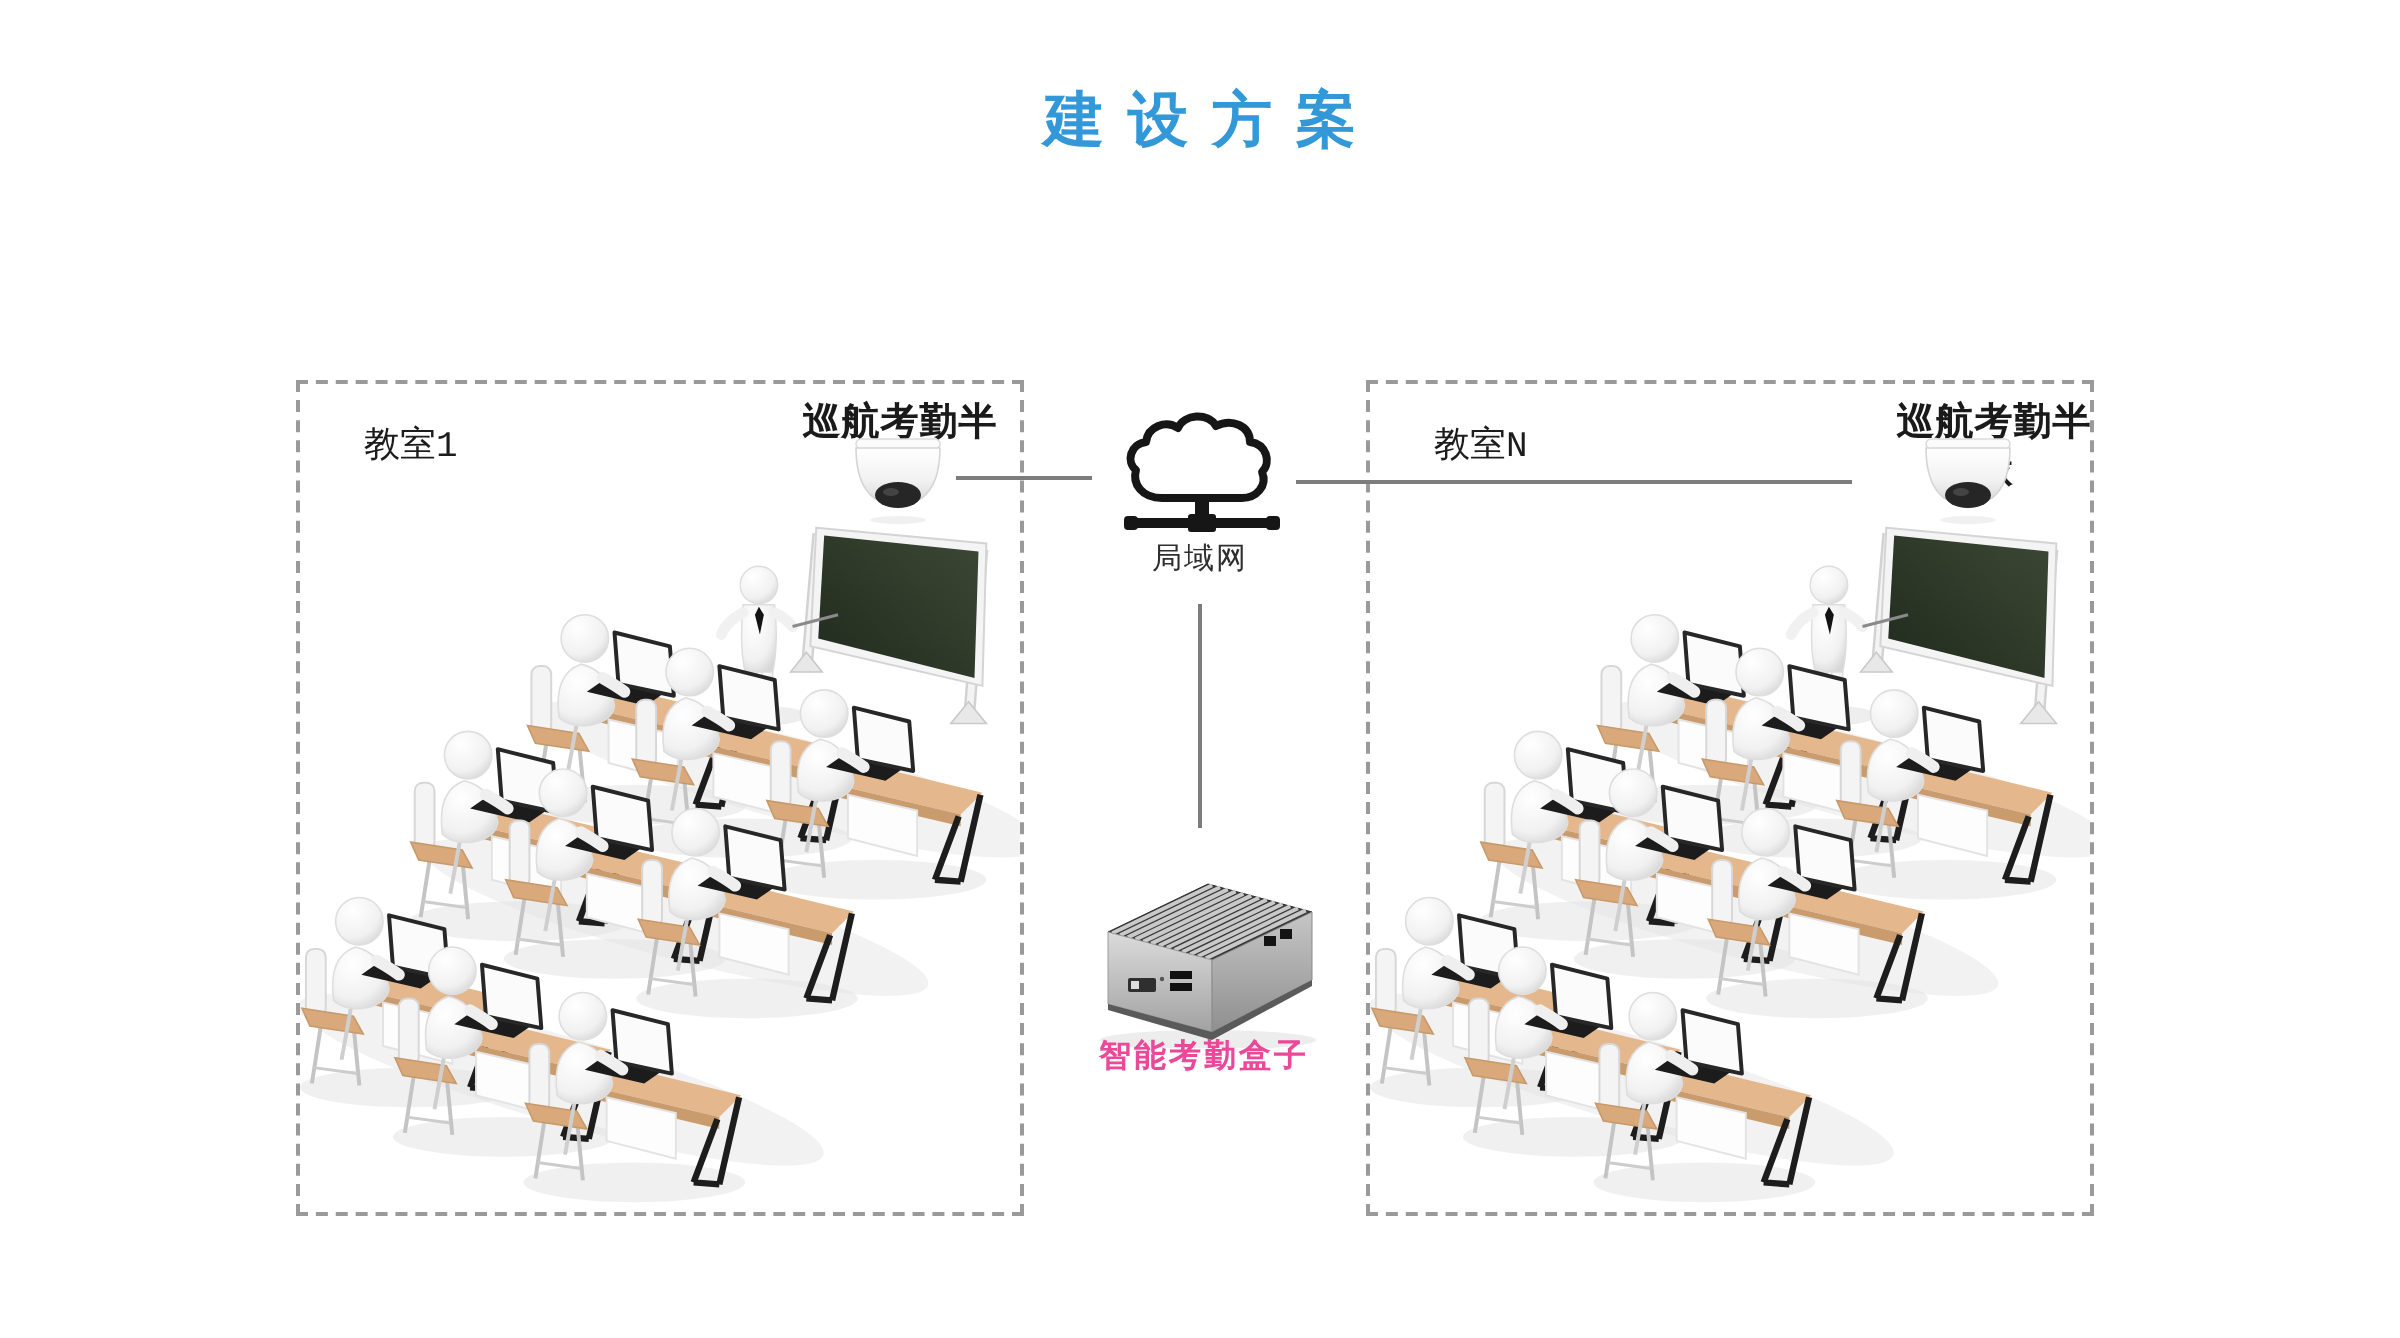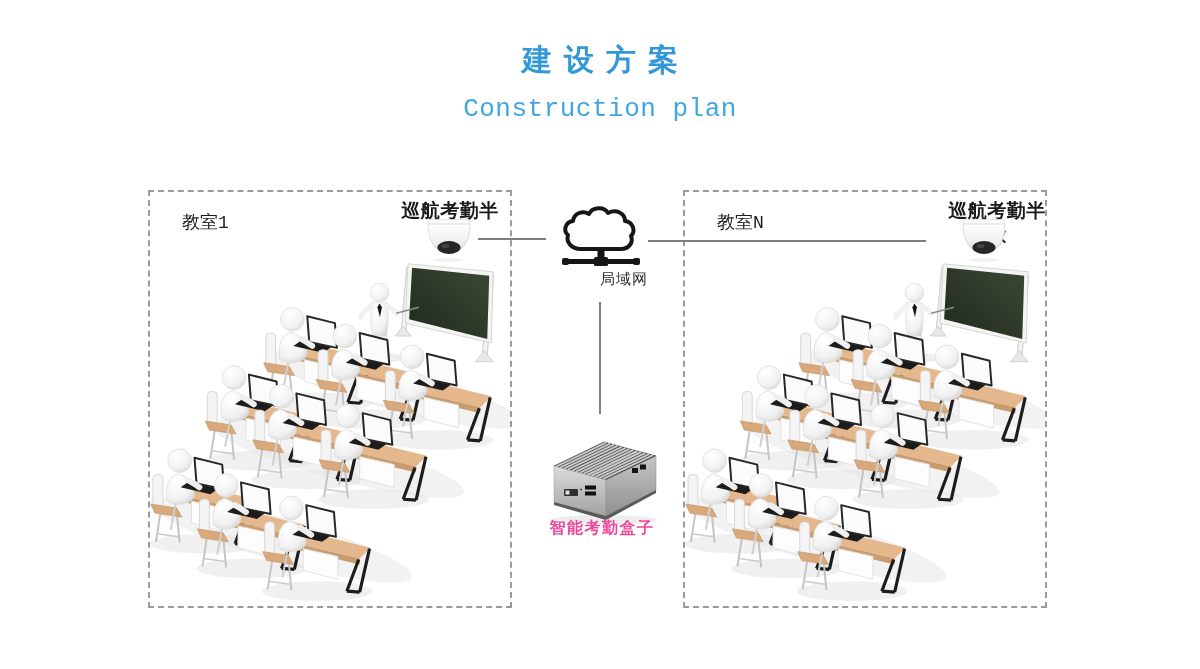--- a/index.html
+++ b/index.html
@@ -23,21 +23,21 @@
   .scene{position:absolute;left:0;top:58px;width:360px;height:356px;}
 
   .line{position:absolute;background:#7d7d7d;}
   .line.h{height:2px;}
   .line.v{width:2px;}
   #ln-left{left:478px;top:238px;width:68px;}
   #ln-right{left:648px;top:240px;width:278px;}
   #ln-down{left:599px;top:302px;height:112px;}
 
   .cloud{position:absolute;left:556px;top:204px;width:90px;height:66px;}
-  .lan-label{position:absolute;left:552px;top:270px;width:96px;text-align:right;
+  .lan-label{position:absolute;left:552px;top:270px;width:96px;text-align:center;
              font-size:15px;color:#2e2e2e;letter-spacing:1px;}
   .device{position:absolute;left:540px;top:432px;width:124px;height:92px;}
   .device-label{position:absolute;left:522px;top:518px;width:160px;text-align:center;
                 font-size:16px;font-weight:600;color:#ec4899;letter-spacing:1.5px;}
   .defs-holder{position:absolute;width:0;height:0;overflow:hidden;}
 </style>
 </head>
 <body>
 
 <div class="stage">
@@ -175,21 +175,20 @@
         <rect x="45" y="53.5" width="11" height="4" fill="#101010"></rect>
         <rect x="45" y="59.5" width="11" height="4" fill="#101010"></rect>
         <rect x="92" y="36" width="6" height="5" fill="#141414"></rect>
         <rect x="100" y="32.5" width="6" height="5" fill="#141414"></rect>
       </g>
     </defs>
   </svg>
 
   <div class="hd">
     <h1>建设方案</h1>
-    <h2>Construction plan</h2>
   </div>
 
   <section class="panel left">
     <span class="room-label">教室1</span>
     <span class="cam-label">巡航考勤半球</span>
     <svg class="cam" viewBox="0 0 56 44">
         <use href="#g-cam"></use>
       </svg>
     <svg class="scene" viewBox="0 0 364 358">
         <use href="#g-scene"></use>

